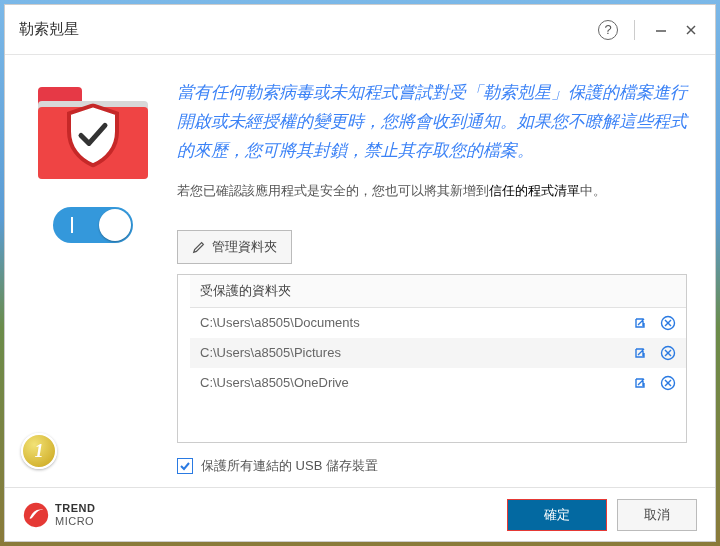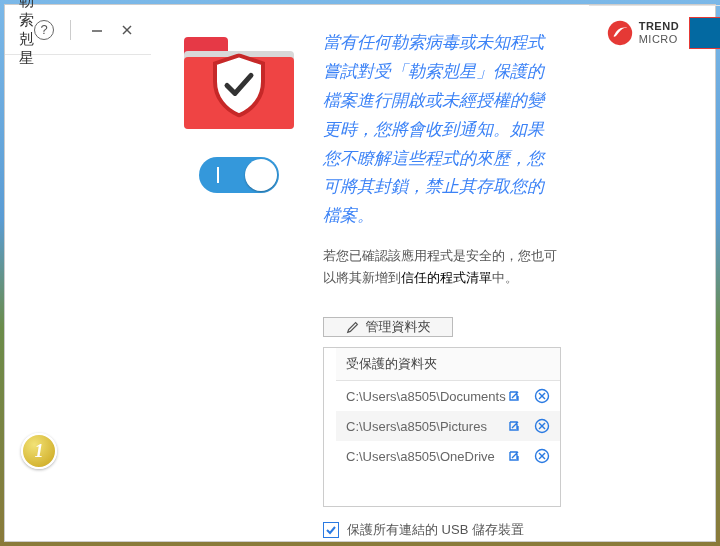--- a/index.html
+++ b/index.html
@@ -1,21 +1,21 @@
 <!DOCTYPE html>
 <html><head>
 <meta charset="utf-8">
 <style>
   * { box-sizing: border-box; margin: 0; padding: 0; }
   html, body { width: 720px; height: 546px; font-family: "Microsoft JhengHei", "Segoe UI", sans-serif; overflow: hidden; }
   body { background: linear-gradient(to bottom, #7bb8e8 0%, #5a9cd4 40%, #6b8c4a 60%, #8a7a3a 100%); }
   .window {
     position: absolute; left: 4px; top: 4px; right: 4px; bottom: 4px;
     background: #fff; border: 1px solid #ccc;
-    display: flex; 
+    display: flex; flex-direction: column;
   }
   .titlebar {
     height: 50px; display: flex; align-items: center; padding: 0 14px;
     border-bottom: 1px solid #e5e5e5;
   }
   .titlebar-title { font-size: 15px; color: #333; flex: 1; }
   .titlebar-controls { display: flex; align-items: center; gap: 10px; }
   .help-icon {
     width: 20px; height: 20px; border: 1.5px solid #666; border-radius: 50%;
     display: flex; align-items: center; justify-content: center;
@@ -52,21 +52,21 @@
     position: absolute; right: 2px; top: 2px; width: 32px; height: 32px;
     background: #fff; border-radius: 50%; box-shadow: 0 1px 2px rgba(0,0,0,.3);
   }
 
   .right-col { flex: 1; display: flex; flex-direction: column; }
   .desc { font-size: 17px; color: #3b82f6; line-height: 1.7; font-style: italic; }
   .desc2 { font-size: 13px; color: #555; margin-top: 14px; line-height: 1.7; }
   .link { color: #000000; text-decoration: none; }
 
   .manage-btn {
-    margin-top: 28px; width: 130px; height: 34px;
+    margin-top: 28px; width: 115px; height: 34px;
     border: 1px solid #bbb; background: #f6f6f6;
     display: flex; align-items: center; justify-content: center; gap: 6px;
     font-size: 13px; color: #444; cursor: pointer;
   }
   .pencil { width: 14px; height: 14px; }
 
   .folder-list {
     margin-top: 10px; border: 1px solid #ccc; flex: 1;
     display: flex; flex-direction: column; min-height: 160px; padding-left: 12px;
   }

